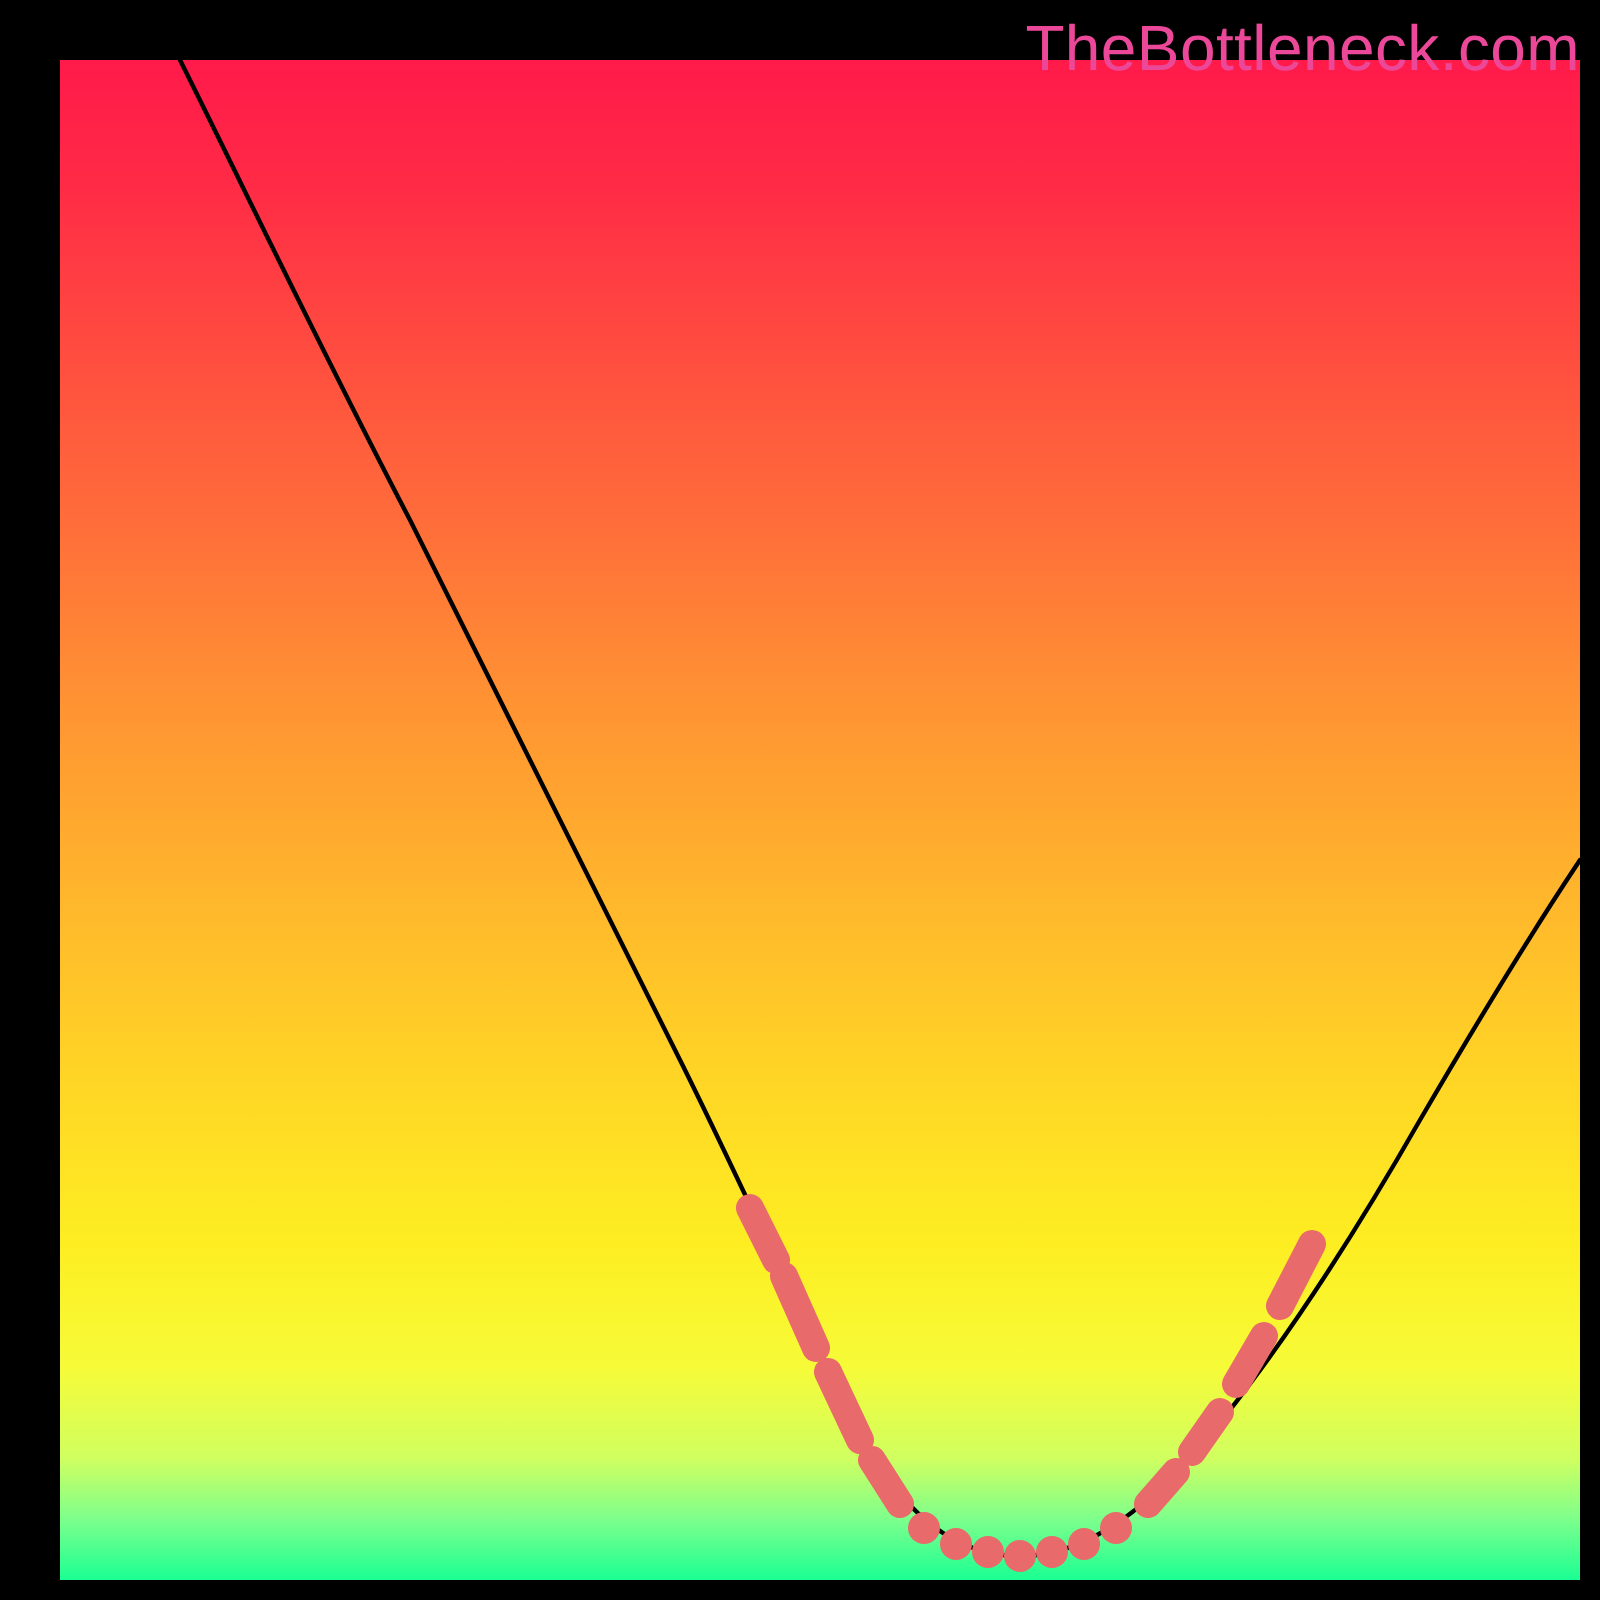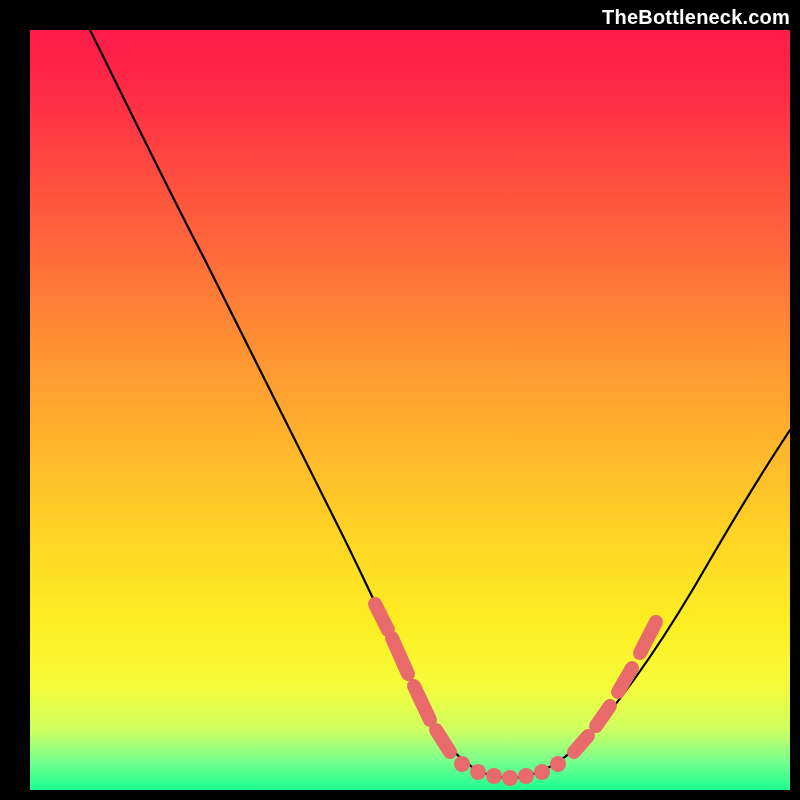--- a/index.html
+++ b/index.html
@@ -29,23 +29,23 @@
       #d0ff60 92%,
       #7dff8c 96%,
       #1bff93 100%
     );
   }
   .watermark {
     position: absolute;
     top: 6px;
     right: 10px;
     font-family: Arial, Helvetica, sans-serif;
-    font-size: 20px;
-    font-weight: 700;
-    color: #ffffff;
+    font-size: 32px;
+    font-weight: 400;
+    color: #ec4899;
     letter-spacing: 0.2px;
     user-select: none;
   }
   svg.curve {
     position: absolute;
     left: 0;
     top: 0;
     width: 760px;
     height: 760px;
   }

